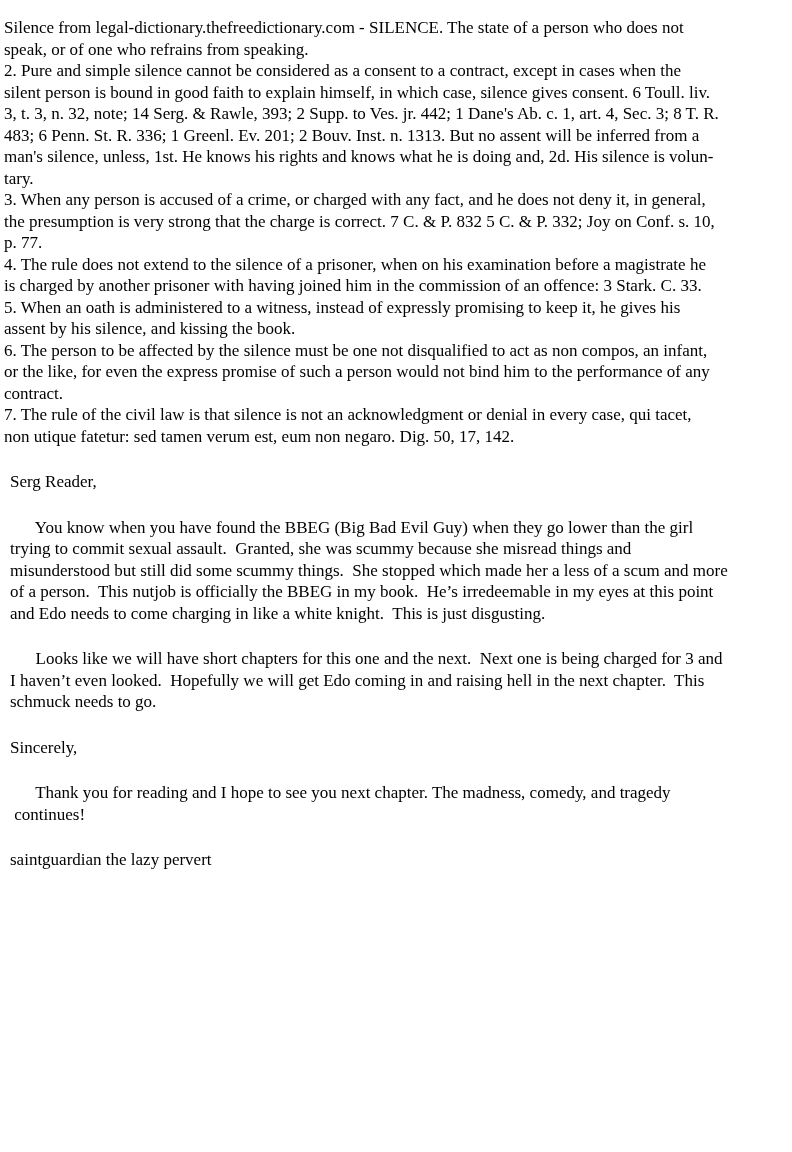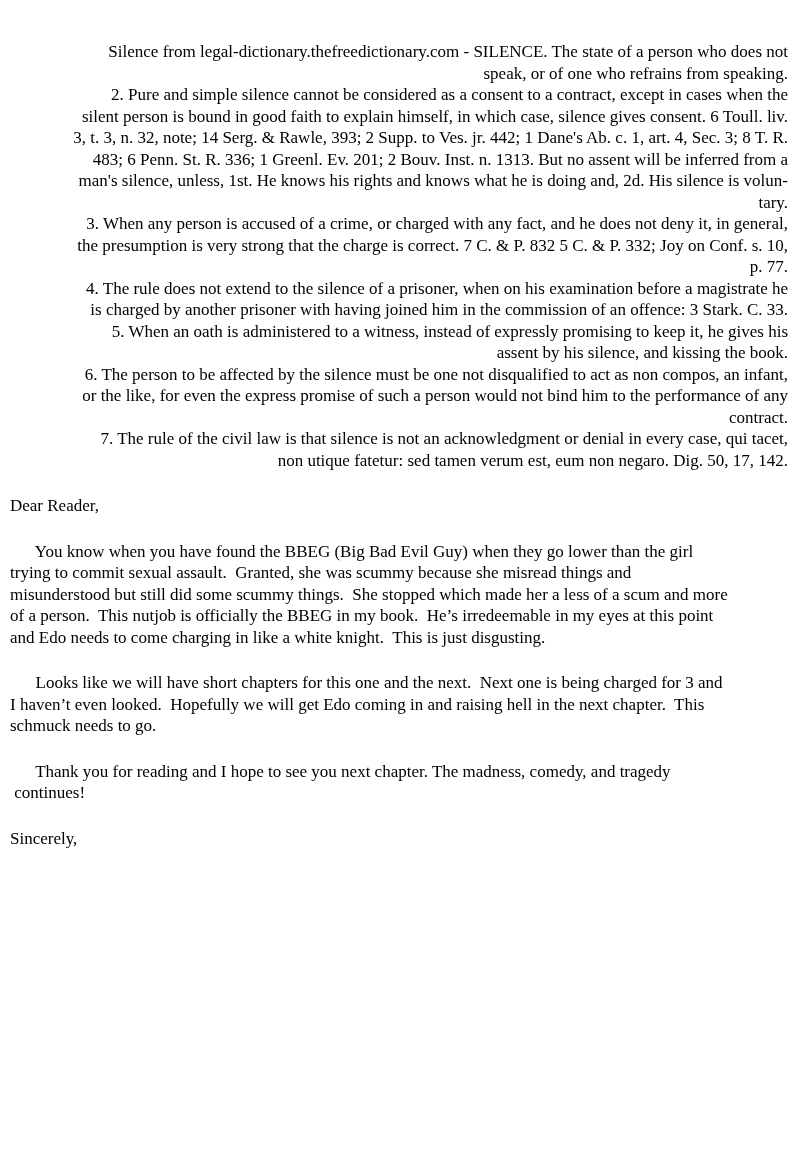--- a/index.html
+++ b/index.html
@@ -10,23 +10,22 @@
     height: 1152px;
     background: #ffffff;
     color: #000000;
     font-family: "Liberation Serif", "DejaVu Serif", serif;
     font-size: 17px;
     line-height: 21.5px;
     padding: 17px 4px 0 4px;
     overflow: hidden;
   }
   .centered-block {
-    text-align: right;
+    text-align: left;
     white-space: pre;
-    margin-top: 24px;
   }
   .letter {
     padding-left: 6px;
     padding-right: 4px;
   }
   .letter .block {
     white-space: pre;
     margin-top: 24px;
     text-align: left;
   }
@@ -51,32 +50,33 @@
 is charged by another prisoner with having joined him in the commission of an offence: 3 Stark. C. 33.
 5. When an oath is administered to a witness, instead of expressly promising to keep it, he gives his
 assent by his silence, and kissing the book.
 6. The person to be affected by the silence must be one not disqualified to act as non compos, an infant,
 or the like, for even the express promise of such a person would not bind him to the performance of any
 contract.
 7. The rule of the civil law is that silence is not an acknowledgment or denial in every case, qui tacet,
 non utique fatetur: sed tamen verum est, eum non negaro. Dig. 50, 17, 142.</div>
 
   <div class="letter">
-    <div class="block">Dear Reader,</div>
+    <div class="block">Serg Reader,</div>
 
     <div class="block">      You know when you have found the BBEG (Big Bad Evil Guy) when they go lower than the girl
 trying to commit sexual assault.  Granted, she was scummy because she misread things and
 misunderstood but still did some scummy things.  She stopped which made her a less of a scum and more
 of a person.  This nutjob is officially the BBEG in my book.  He’s irredeemable in my eyes at this point
 and Edo needs to come charging in like a white knight.  This is just disgusting.</div>
 
     <div class="block">      Looks like we will have short chapters for this one and the next.  Next one is being charged for 3 and
 I haven’t even looked.  Hopefully we will get Edo coming in and raising hell in the next chapter.  This
 schmuck needs to go.</div>
 
+    <div class="block">Sincerely,</div>
+
     <div class="block">      Thank you for reading and I hope to see you next chapter. The madness, comedy, and tragedy
  continues!</div>
 
-    <div class="block">Sincerely,</div>
-
+    <div class="block">saintguardian the lazy pervert</div>
   </div>
 
 </div>
 
 </body></html>

